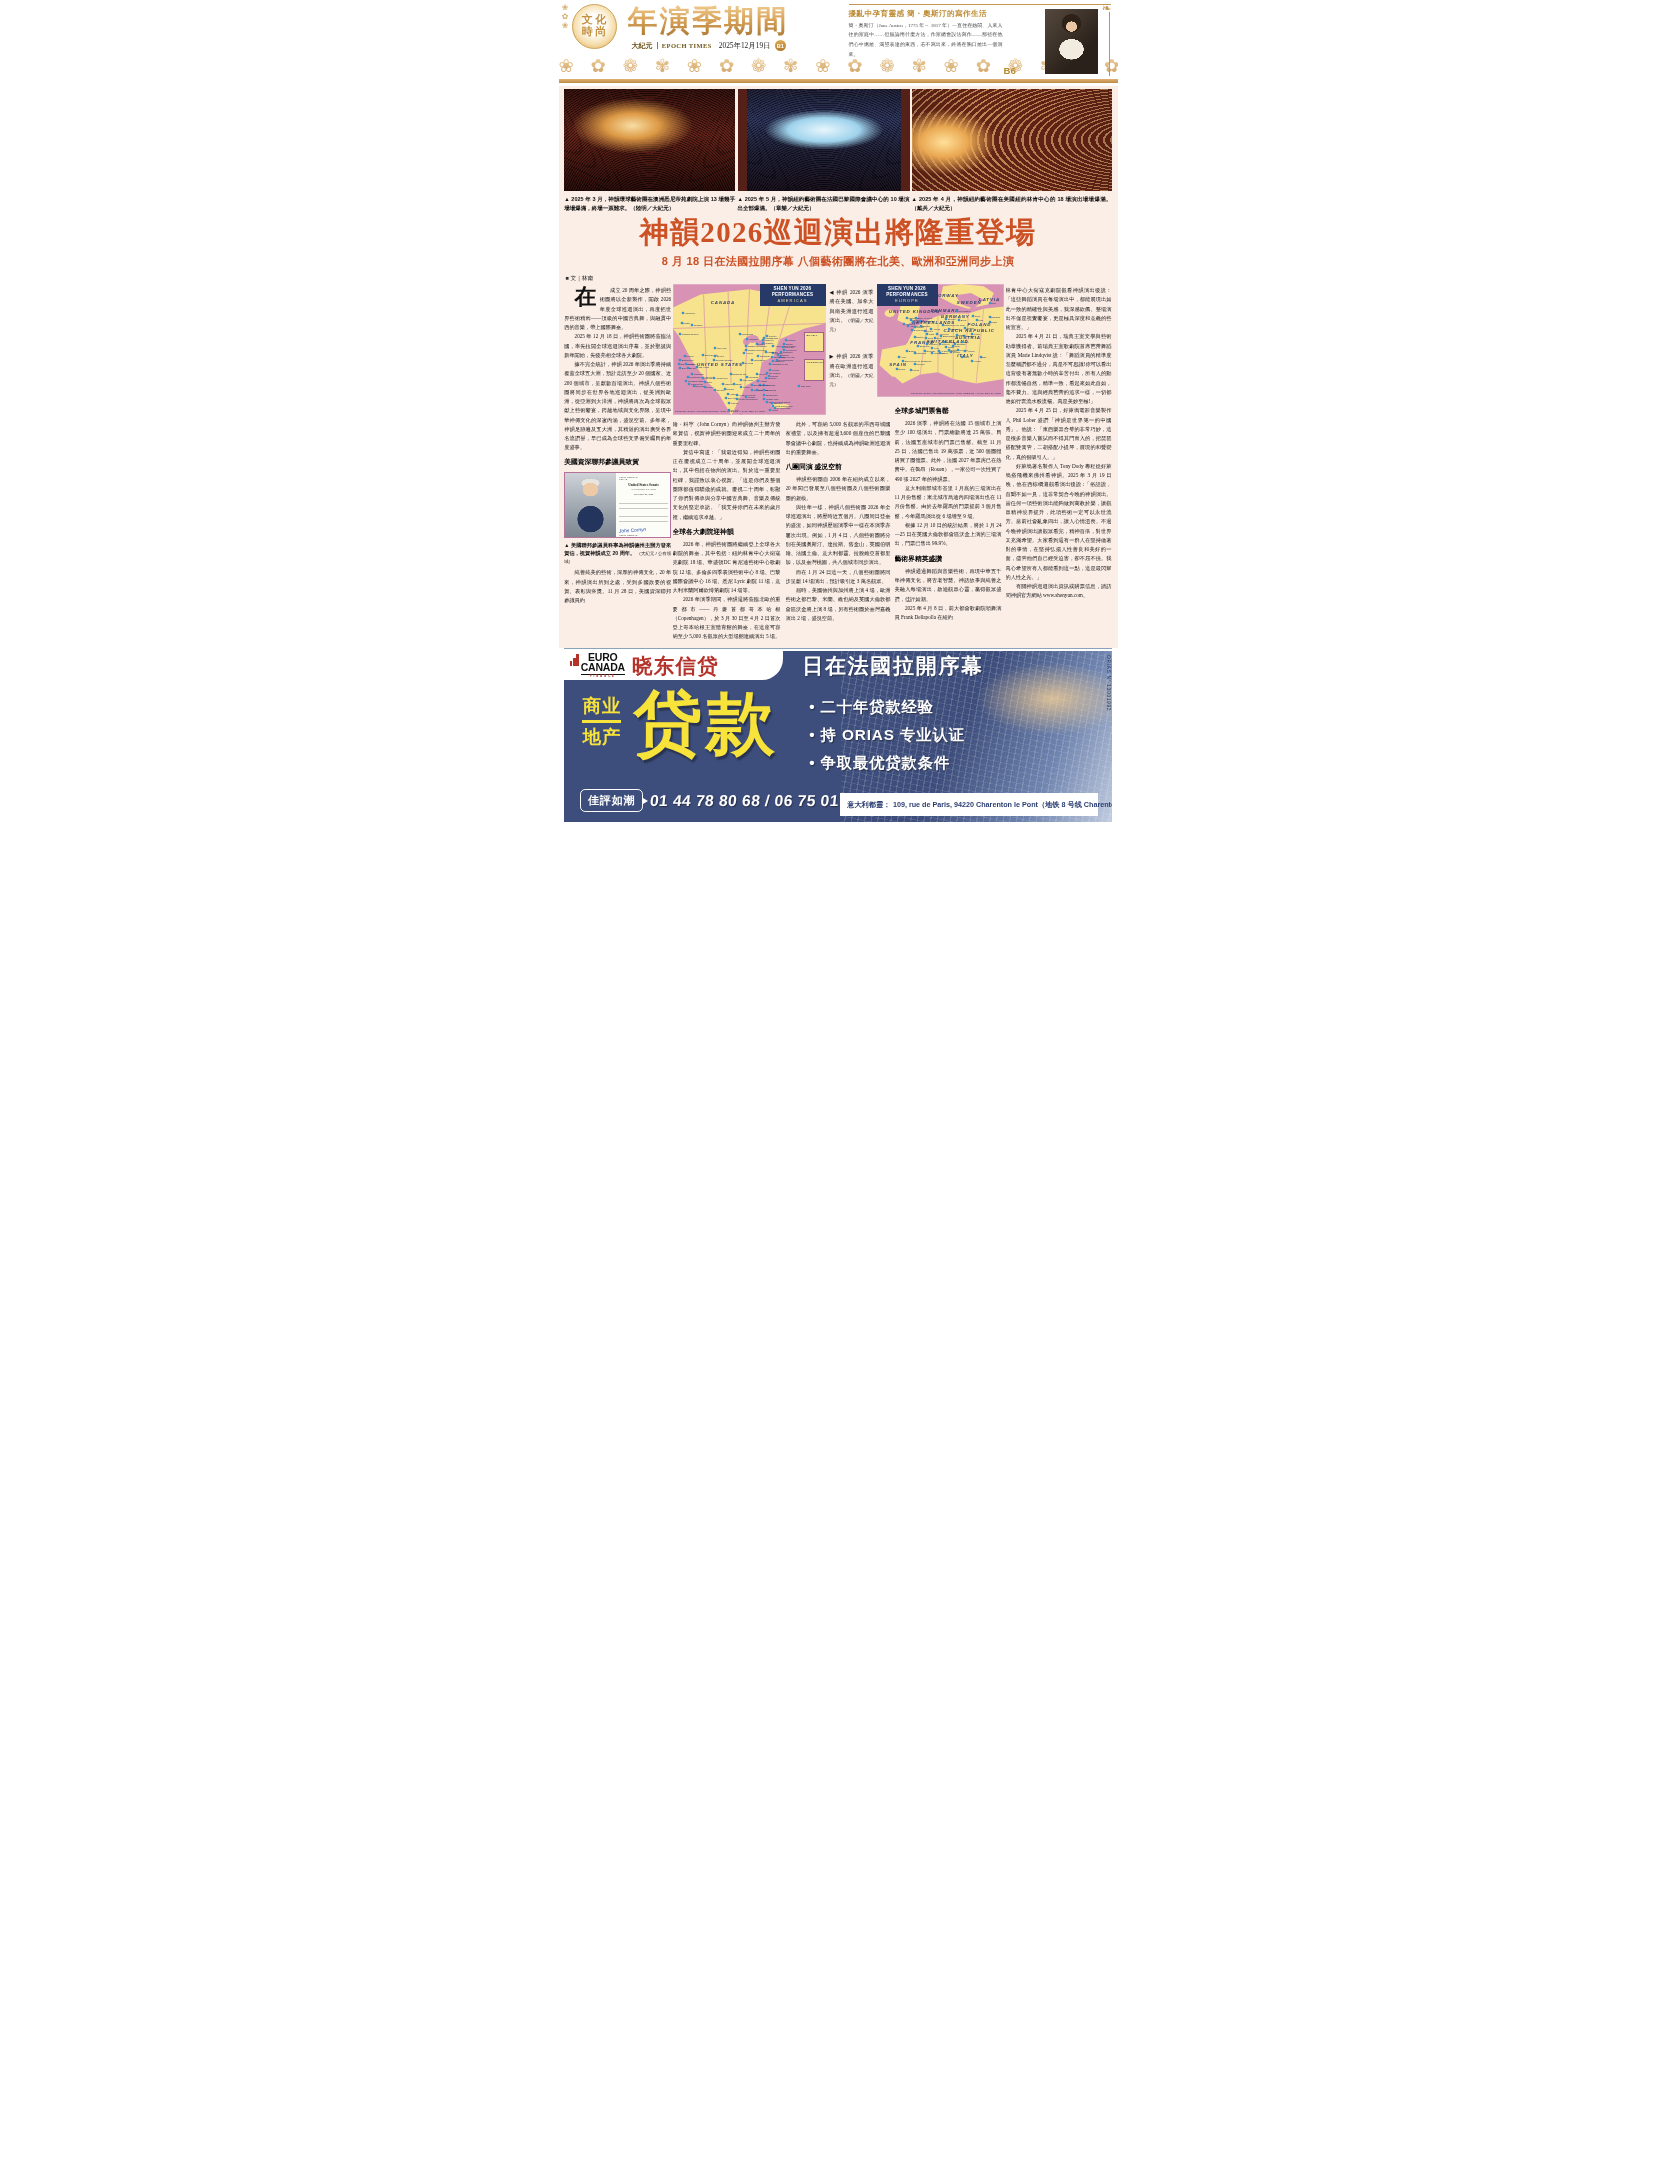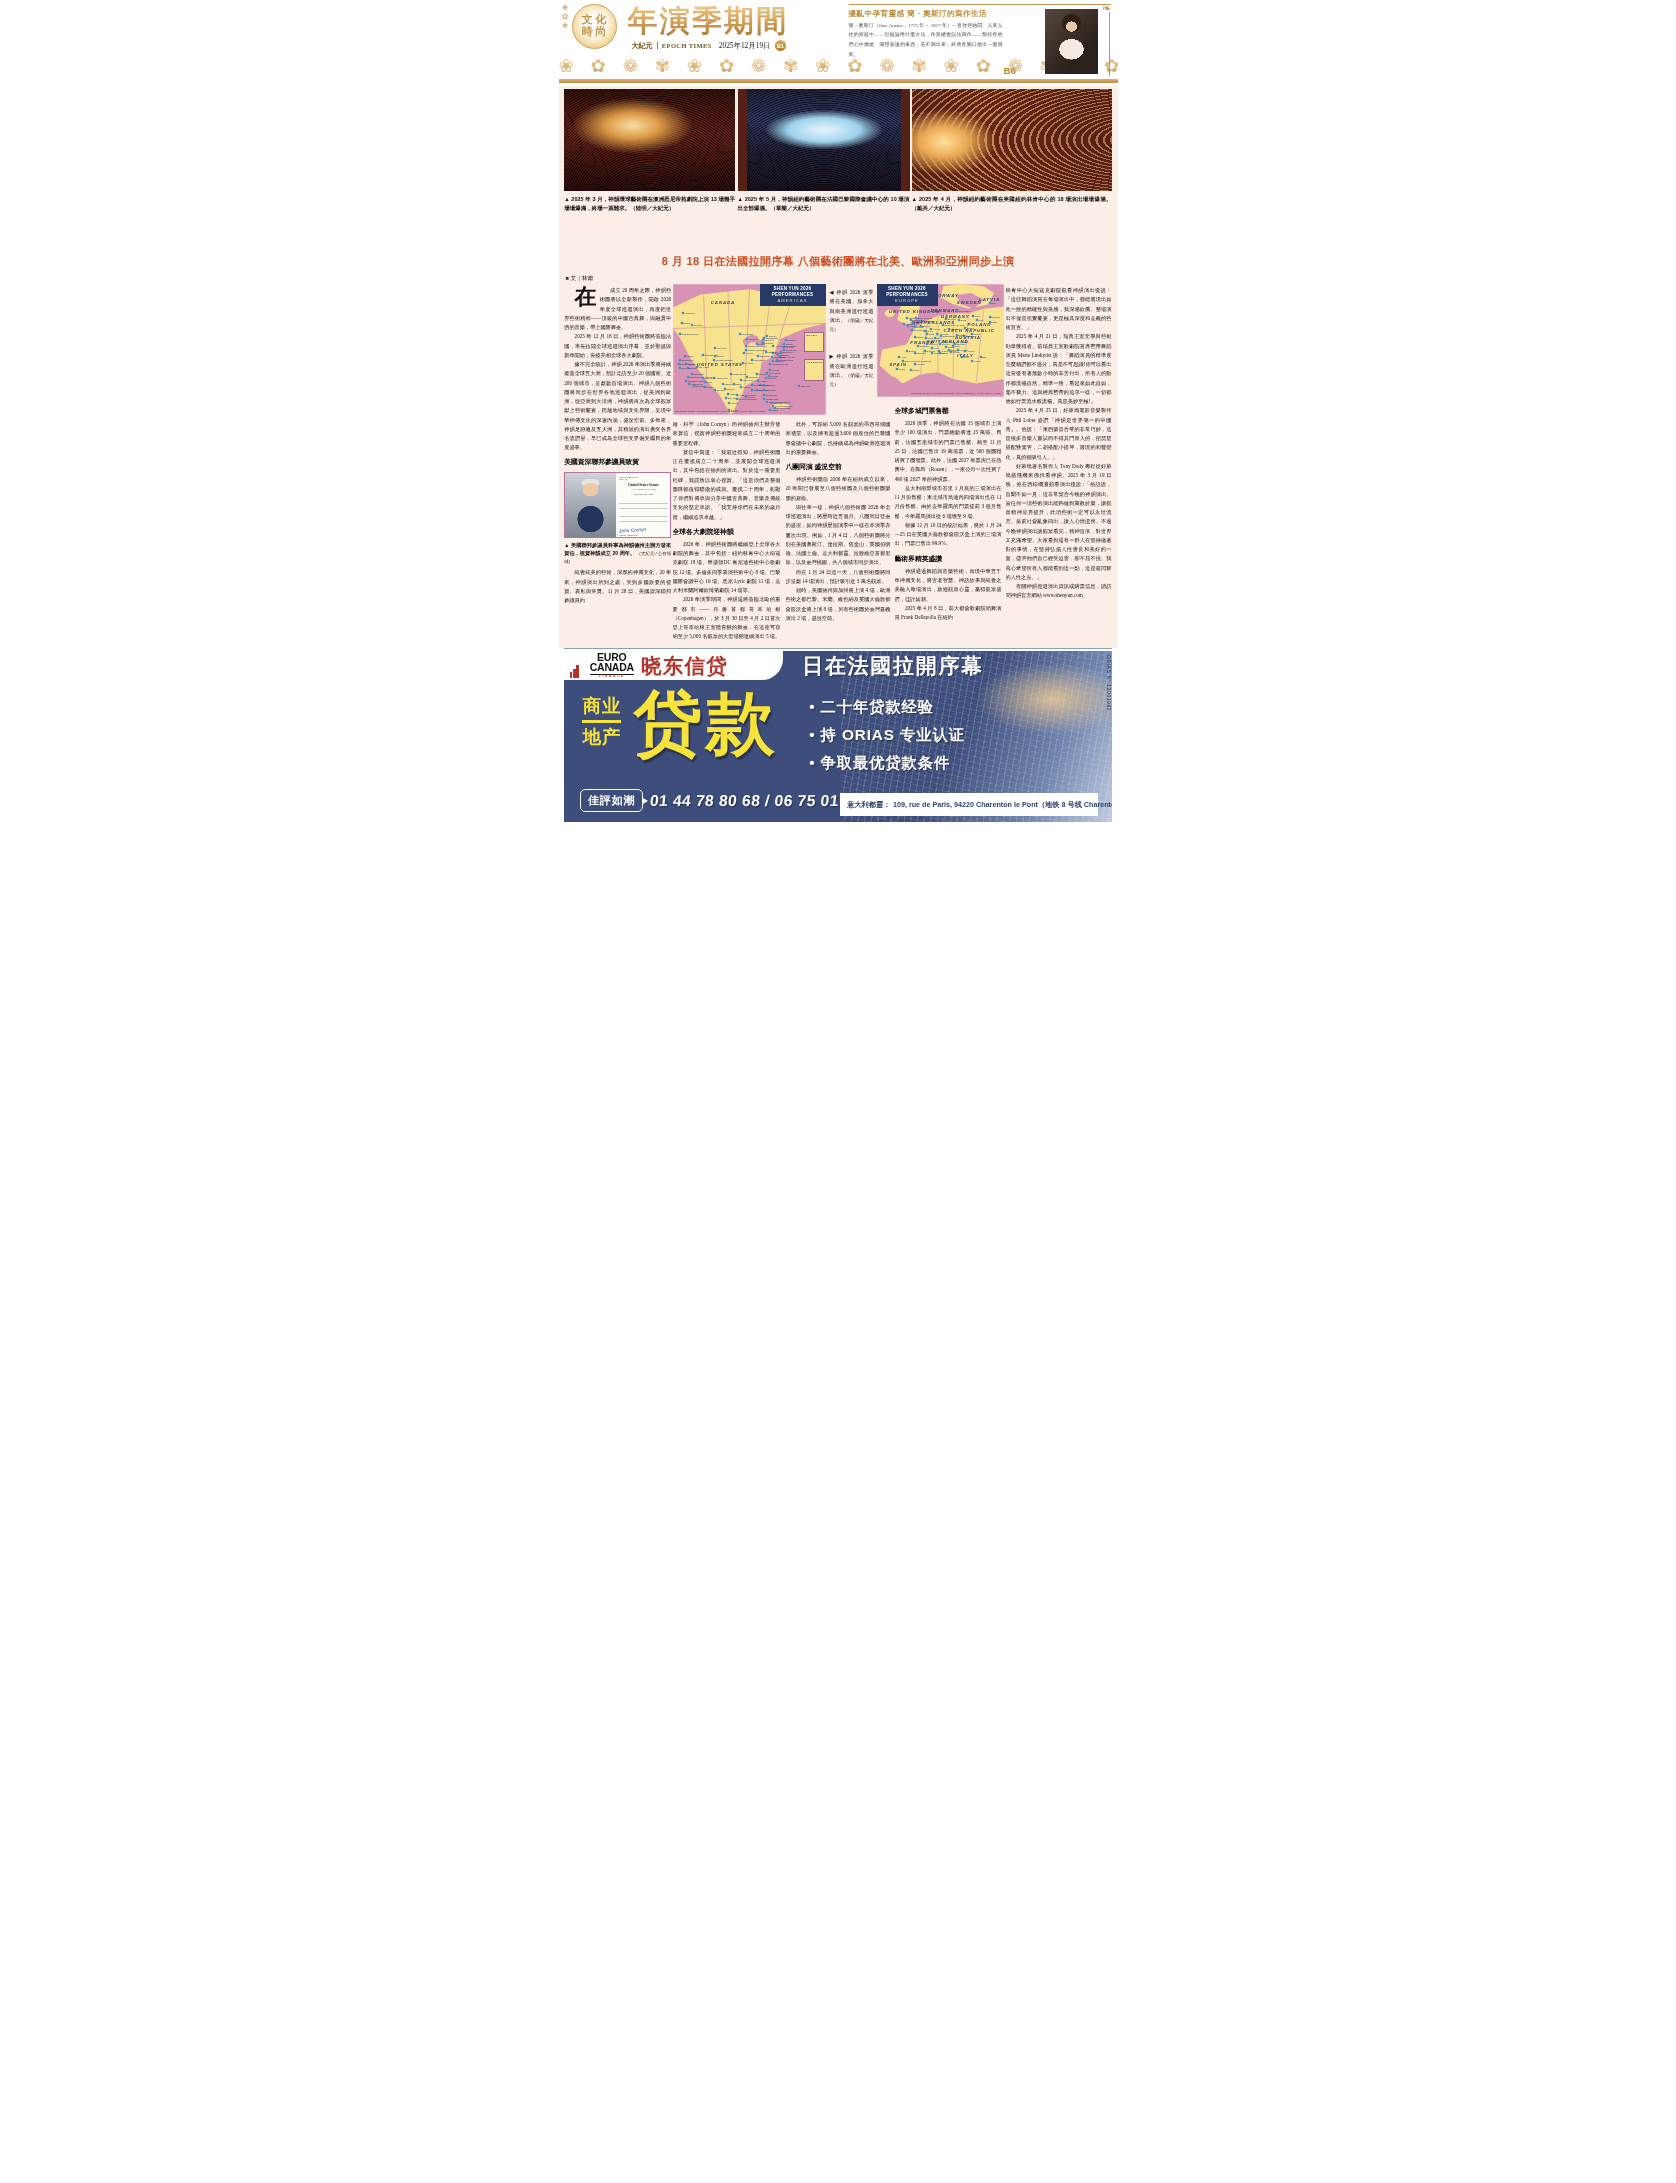--- a/index.html
+++ b/index.html
@@ -154,21 +154,21 @@
   .ad{position:absolute;left:5.7px;top:651px;width:548px;height:171px;background:#3e4e7c;overflow:hidden;
       font-family:"Liberation Sans",sans-serif;}
   .ad-bg{position:absolute;right:0;top:0;width:271px;height:100%;
      background:
        radial-gradient(ellipse 40% 30% at 78% 28%, rgba(255,214,150,.75) 0%, rgba(255,214,150,0) 70%),
        repeating-linear-gradient(100deg, rgba(255,255,255,.14) 0 1.3px, rgba(0,0,0,0) 1.3px 6.5px),
        repeating-linear-gradient(12deg, rgba(255,255,255,.09) 0 0.9px, rgba(0,0,0,0) 0.9px 5.7px),
        linear-gradient(115deg, rgba(62,78,124,1) 0%, rgba(62,78,124,.15) 45%, rgba(150,175,215,.55) 75%, rgba(225,235,248,.8) 100%);}
   .ad-top{position:absolute;left:0;top:0;width:219px;height:29px;background:#fff;border-radius:0 0 21px 0;
       display:flex;align-items:center;gap:7px;padding-left:6.1px;z-index:4;}
-  .ep-logo{display:flex;align-items:flex-end;gap:11px;}
+  .ep-logo{display:flex;align-items:flex-start;gap:2px;}
   .logo-mark{display:flex;align-items:flex-end;gap:0.9px;height:13px;}
   .logo-mark i{display:block;width:2.2px;background:#b5322a;}
   .logo-mark i:nth-child(1){height:5.2px;} .logo-mark i:nth-child(2){height:8.7px;} .logo-mark i:nth-child(3){height:12.2px;}
   .ep-text{text-align:center;color:#101010;font-weight:900;line-height:.92;}
   .ep-text .row{font-size:10.5px;letter-spacing:-0.2px;}
   .ep-text .fin{font-size:3.1px;color:#b5322a;letter-spacing:1.7px;font-weight:bold;border-top:0.7px solid #111;margin-top:0.9px;}
   .ad-brandcn{font-size:20.5px;font-weight:900;color:#b5322a;letter-spacing:1.3px;}
   .ad-headline{position:absolute;left:238px;top:0.9px;font-size:21px;font-weight:900;color:#fff;letter-spacing:1.7px;
       text-shadow:0.9px 1.3px 1.3px rgba(0,0,0,.4);z-index:3;}
   .ad-left{position:absolute;left:18.3px;top:44px;text-align:center;z-index:3;}
@@ -230,20 +230,21 @@
 
   <div class="content-bg" data-interactable="false"></div>
 
   <div class="photo photo1" data-interactable="false"></div>
   <div class="photo photo2" data-interactable="false"></div>
   <div class="photo photo3" data-interactable="false"></div>
   <div class="cap cap1" data-interactable="false">▲ 2025 年 3 月，神韻環球藝術團在澳洲悉尼帝苑劇院上演 13 場幾乎場場爆滿，終場一票難求。（陸明／大紀元）</div>
   <div class="cap cap2" data-interactable="false">▲ 2025 年 5 月，神韻紐約藝術團在法國巴黎國際會議中心的 10 場演出全部爆滿。（章樂／大紀元）</div>
   <div class="cap cap3" data-interactable="false">▲ 2025 年 4 月，神韻紐約藝術團在美國紐約林肯中心的 18 場演出場場爆滿。（戴兵／大紀元）</div>
 
+  <div class="headline" data-interactable="false">神韻2026巡迴演出將隆重登場</div>
   <div class="subheadline" data-interactable="false">8 月 18 日在法國拉開序幕 八個藝術團將在北美、歐洲和亞洲同步上演</div>
   <div class="byline" data-interactable="false">
     <span class="sq" data-interactable="false">■</span>
     <span data-interactable="false">文｜林南</span>
   </div>
 
   <div class="col col1" data-interactable="false">
     <div data-interactable="false">
         <p class="para" data-interactable="false"><span class="dropcap" data-interactable="false">在</span>成立 20 周年之際，神韻藝術團將以全新製作，開啟 2026 年度全球巡迴演出，再度把世界藝術精粹——頂級的中國古典舞，與融貫中西的音樂，帶上國際舞臺。</p>
         <p class="para" data-interactable="false">2025 年 12 月 18 日，神韻藝術團將蒞臨法國，率先拉開全球巡迴演出序幕，並於聖誕與新年開始，先後亮相全球各大劇院。</p>

